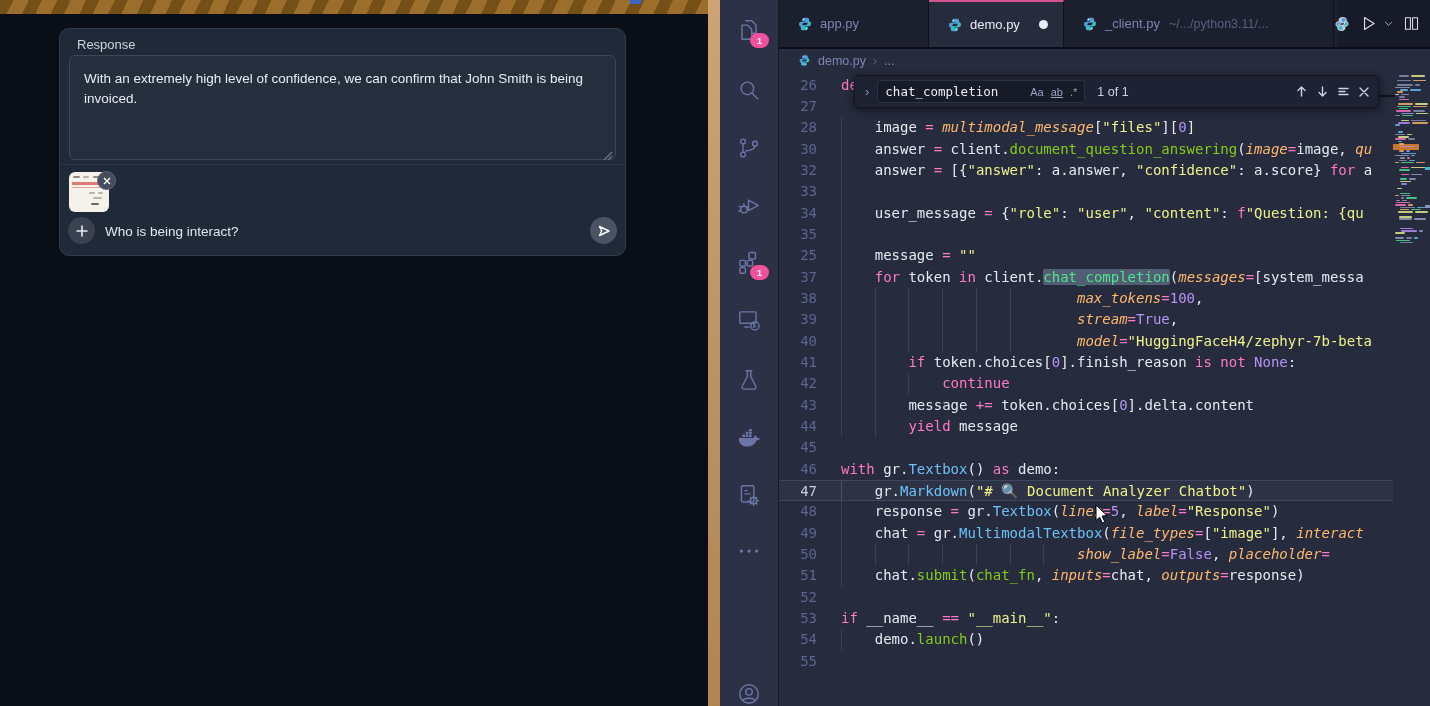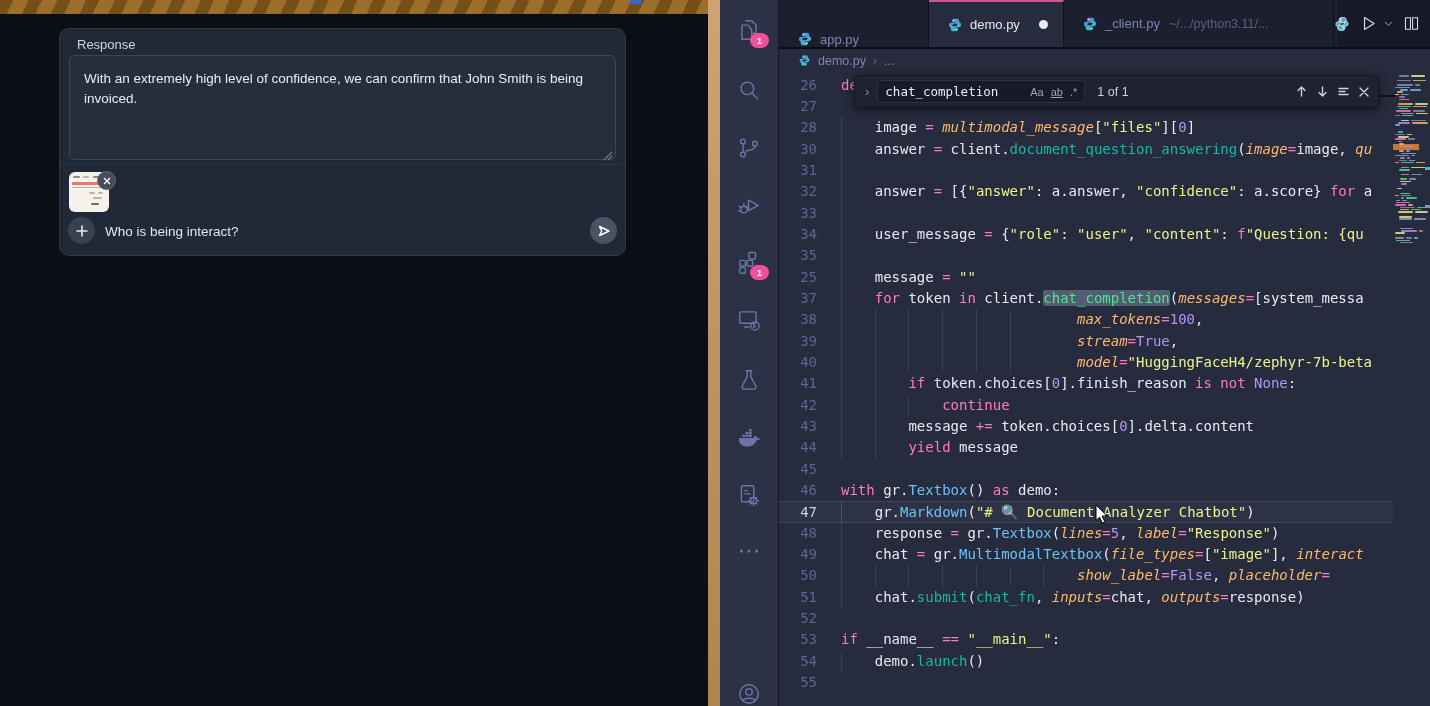--- a/index.html
+++ b/index.html
@@ -54,21 +54,21 @@
   .crumbs .sep{color:#5b6280;font-size:12px;}
   
   .codewrap{position:absolute;top:74.5px;left:0;width:614px;font-family:"DejaVu Sans Mono",monospace;font-size:14px;}
   .cl{position:relative;height:21.35px;line-height:21.35px;white-space:pre;box-sizing:border-box;}
   .cl.cur{background:rgba(130,140,170,.08);border-top:1px solid #3e4560;border-bottom:1px solid #3e4560;}
   .ln{position:absolute;left:0;width:38px;text-align:right;color:#5d6590;}
   .cl.cur .ln{color:#c8cde2;}
   .ct{position:absolute;left:62px;top:0;}
   .guide{position:absolute;top:0;bottom:0;width:1px;background:#394059;}
   .cl.cur .guide{background:#4a5170;}
-  .tk-p{color:#e8eaf2}.tk-k{color:#ff79c6}.tk-o{color:#ff79c6}.tk-f{color:#14b8a6}
+  .tk-p{color:#e8eaf2}.tk-k{color:#ff79c6}.tk-o{color:#ff79c6}.tk-f{color:#84cc16}
   .tk-c{color:#6cc1f7}.tk-s{color:#eff28b}.tk-n{color:#b794f6}
   .tk-a{color:#ffb86c;font-style:italic}
   .tk-h{color:#4ae88a;background:#535d74;border-radius:2px;}
   
   .find{position:absolute;left:75px;top:75px;width:525px;height:33px;background:#1f2232;border:1px solid #15161f;
         border-radius:5px;box-shadow:0 2px 8px rgba(0,0,0,.55);display:flex;align-items:center;
         padding:0 8px 0 10px;gap:8px;box-sizing:border-box;z-index:5;}
   .find .chev{color:#8a92b4;font-size:13px;}
   .finput{width:208px;height:23px;background:#171a27;border:1px solid #2c3044;border-radius:3px;
           display:flex;align-items:center;padding:0 7px;gap:7px;font-family:"DejaVu Sans Mono",monospace;
@@ -199,21 +199,21 @@
             </g>
           </svg></div>
         <div class="aitem" style="top: 681px;"><svg viewBox="0 0 24 24">
             <circle cx="12" cy="12" r="8.5"></circle>
             <circle cx="12" cy="10" r="3"></circle>
             <path d="M6.5 18.2c1.2-3 9.8-3 11 0"></path>
           </svg></div>
       </div>
     <div class="edcol">
       <div class="tabbar">
-          <div class="tab" style="width: 150px; align-items: flex-end;">
+          <div class="tab" style="width: 150px;">
             <span style="display: flex;">
               <svg width="16" height="16" viewBox="0 0 24 24">
                 <path fill="#4f9cd8" d="M12 2.5c-4.2 0-4.2 1.9-4.2 3.1v2.2H12v1H6.2C4.4 8.8 3 9.9 3 12.4s1.4 3.6 3.2 3.6h1.9v-2.6c0-1.7 1.4-3.1 3.1-3.1h4.9c1.5 0 2.1-1 2.1-2.1V5.6c0-1.2 0-3.1-4.2-3.1H12z"></path>
                 <path fill="#3fb9c9" d="M12 21.5c4.2 0 4.2-1.9 4.2-3.1v-2.2H12v-1h5.8c1.8 0 3.2-1.1 3.2-3.6s-1.4-3.6-3.2-3.6h-1.9v2.6c0 1.7-1.4 3.1-3.1 3.1H7.9c-1.5 0-2.1 1-2.1 2.1v2.6c0 1.2 0 3.1 4.2 3.1H12z"></path>
                 <circle cx="9.6" cy="5.2" r=".9" fill="#fff"></circle>
                 <circle cx="14.4" cy="18.8" r=".9" fill="#fff"></circle>
               </svg>
             </span>
             <span>app.py</span>
           </div>
@@ -280,21 +280,20 @@
           </span>
         <span>demo.py</span>
         <span class="sep">›</span>
         <span>...</span>
       </div>
       <div class="codewrap">
           <div class="cl"><span class="ln">26</span><span class="ct"><span class="tk-k">def</span></span></div>
           <div class="cl"><span class="ln">27</span><span class="ct"></span></div>
           <div class="cl"><i class="guide" style="left: 62px;"></i><span class="ln">28</span><span class="ct"><span class="tk-p">    image </span><span class="tk-o">=</span><span class="tk-p"> </span><span class="tk-a">multimodal_message</span><span class="tk-p">[</span><span class="tk-s">"files"</span><span class="tk-p">][</span><span class="tk-n">0</span><span class="tk-p">]</span></span></div>
           <div class="cl"><i class="guide" style="left: 62px;"></i><span class="ln">30</span><span class="ct"><span class="tk-p">    answer </span><span class="tk-o">=</span><span class="tk-p"> client.</span><span class="tk-f">document_question_answering</span><span class="tk-p">(</span><span class="tk-a">image</span><span class="tk-o">=</span><span class="tk-p">image, </span><span class="tk-a">qu</span></span></div>
-          <div class="cl"><i class="guide" style="left: 62px;"></i><span class="ln">31</span><span class="ct"></span></div>
           <div class="cl"><i class="guide" style="left: 62px;"></i><span class="ln">32</span><span class="ct"><span class="tk-p">    answer </span><span class="tk-o">=</span><span class="tk-p"> [{</span><span class="tk-s">"answer"</span><span class="tk-p">: a.answer, </span><span class="tk-s">"confidence"</span><span class="tk-p">: a.score} </span><span class="tk-k">for</span><span class="tk-p"> a</span></span></div>
           <div class="cl"><i class="guide" style="left: 62px;"></i><span class="ln">33</span><span class="ct"></span></div>
           <div class="cl"><i class="guide" style="left: 62px;"></i><span class="ln">34</span><span class="ct"><span class="tk-p">    user_message </span><span class="tk-o">=</span><span class="tk-p"> {</span><span class="tk-s">"role"</span><span class="tk-p">: </span><span class="tk-s">"user"</span><span class="tk-p">, </span><span class="tk-s">"content"</span><span class="tk-p">: </span><span class="tk-k">f</span><span class="tk-s">"Question: {qu</span></span></div>
           <div class="cl"><i class="guide" style="left: 62px;"></i><span class="ln">35</span><span class="ct"></span></div>
           <div class="cl"><i class="guide" style="left: 62px;"></i><span class="ln">25</span><span class="ct"><span class="tk-p">    message </span><span class="tk-o">=</span><span class="tk-p"> </span><span class="tk-s">""</span></span></div>
           <div class="cl"><i class="guide" style="left: 62px;"></i><span class="ln">37</span><span class="ct"><span class="tk-p">    </span><span class="tk-k">for</span><span class="tk-p"> token </span><span class="tk-k">in</span><span class="tk-p"> client.</span><span class="tk-h">chat_completion</span><span class="tk-p">(</span><span class="tk-a">messages</span><span class="tk-o">=</span><span class="tk-p">[system_messa</span></span></div>
           <div class="cl"><i class="guide" style="left: 62px;"></i><i class="guide" style="left: 95.72px;"></i><i class="guide" style="left: 129.44px;"></i><i class="guide" style="left: 163.16px;"></i><i class="guide" style="left: 196.88px;"></i><i class="guide" style="left: 230.6px;"></i><span class="ln">38</span><span class="ct"><span class="tk-p">                            </span><span class="tk-a">max_tokens</span><span class="tk-o">=</span><span class="tk-n">100</span><span class="tk-p">,</span></span></div>
           <div class="cl"><i class="guide" style="left: 62px;"></i><i class="guide" style="left: 95.72px;"></i><i class="guide" style="left: 129.44px;"></i><i class="guide" style="left: 163.16px;"></i><i class="guide" style="left: 196.88px;"></i><i class="guide" style="left: 230.6px;"></i><span class="ln">39</span><span class="ct"><span class="tk-p">                            </span><span class="tk-a">stream</span><span class="tk-o">=</span><span class="tk-n">True</span><span class="tk-p">,</span></span></div>
           <div class="cl"><i class="guide" style="left: 62px;"></i><i class="guide" style="left: 95.72px;"></i><i class="guide" style="left: 129.44px;"></i><i class="guide" style="left: 163.16px;"></i><i class="guide" style="left: 196.88px;"></i><i class="guide" style="left: 230.6px;"></i><span class="ln">40</span><span class="ct"><span class="tk-p">                            </span><span class="tk-a">model</span><span class="tk-o">=</span><span class="tk-s">"HuggingFaceH4/zephyr-7b-beta</span></span></div>
           <div class="cl"><i class="guide" style="left: 62px;"></i><i class="guide" style="left: 95.72px;"></i><span class="ln">41</span><span class="ct"><span class="tk-p">        </span><span class="tk-k">if</span><span class="tk-p"> token.choices[</span><span class="tk-n">0</span><span class="tk-p">].finish_reason </span><span class="tk-k">is</span><span class="tk-p"> </span><span class="tk-k">not</span><span class="tk-p"> </span><span class="tk-n">None</span><span class="tk-p">:</span></span></div>

